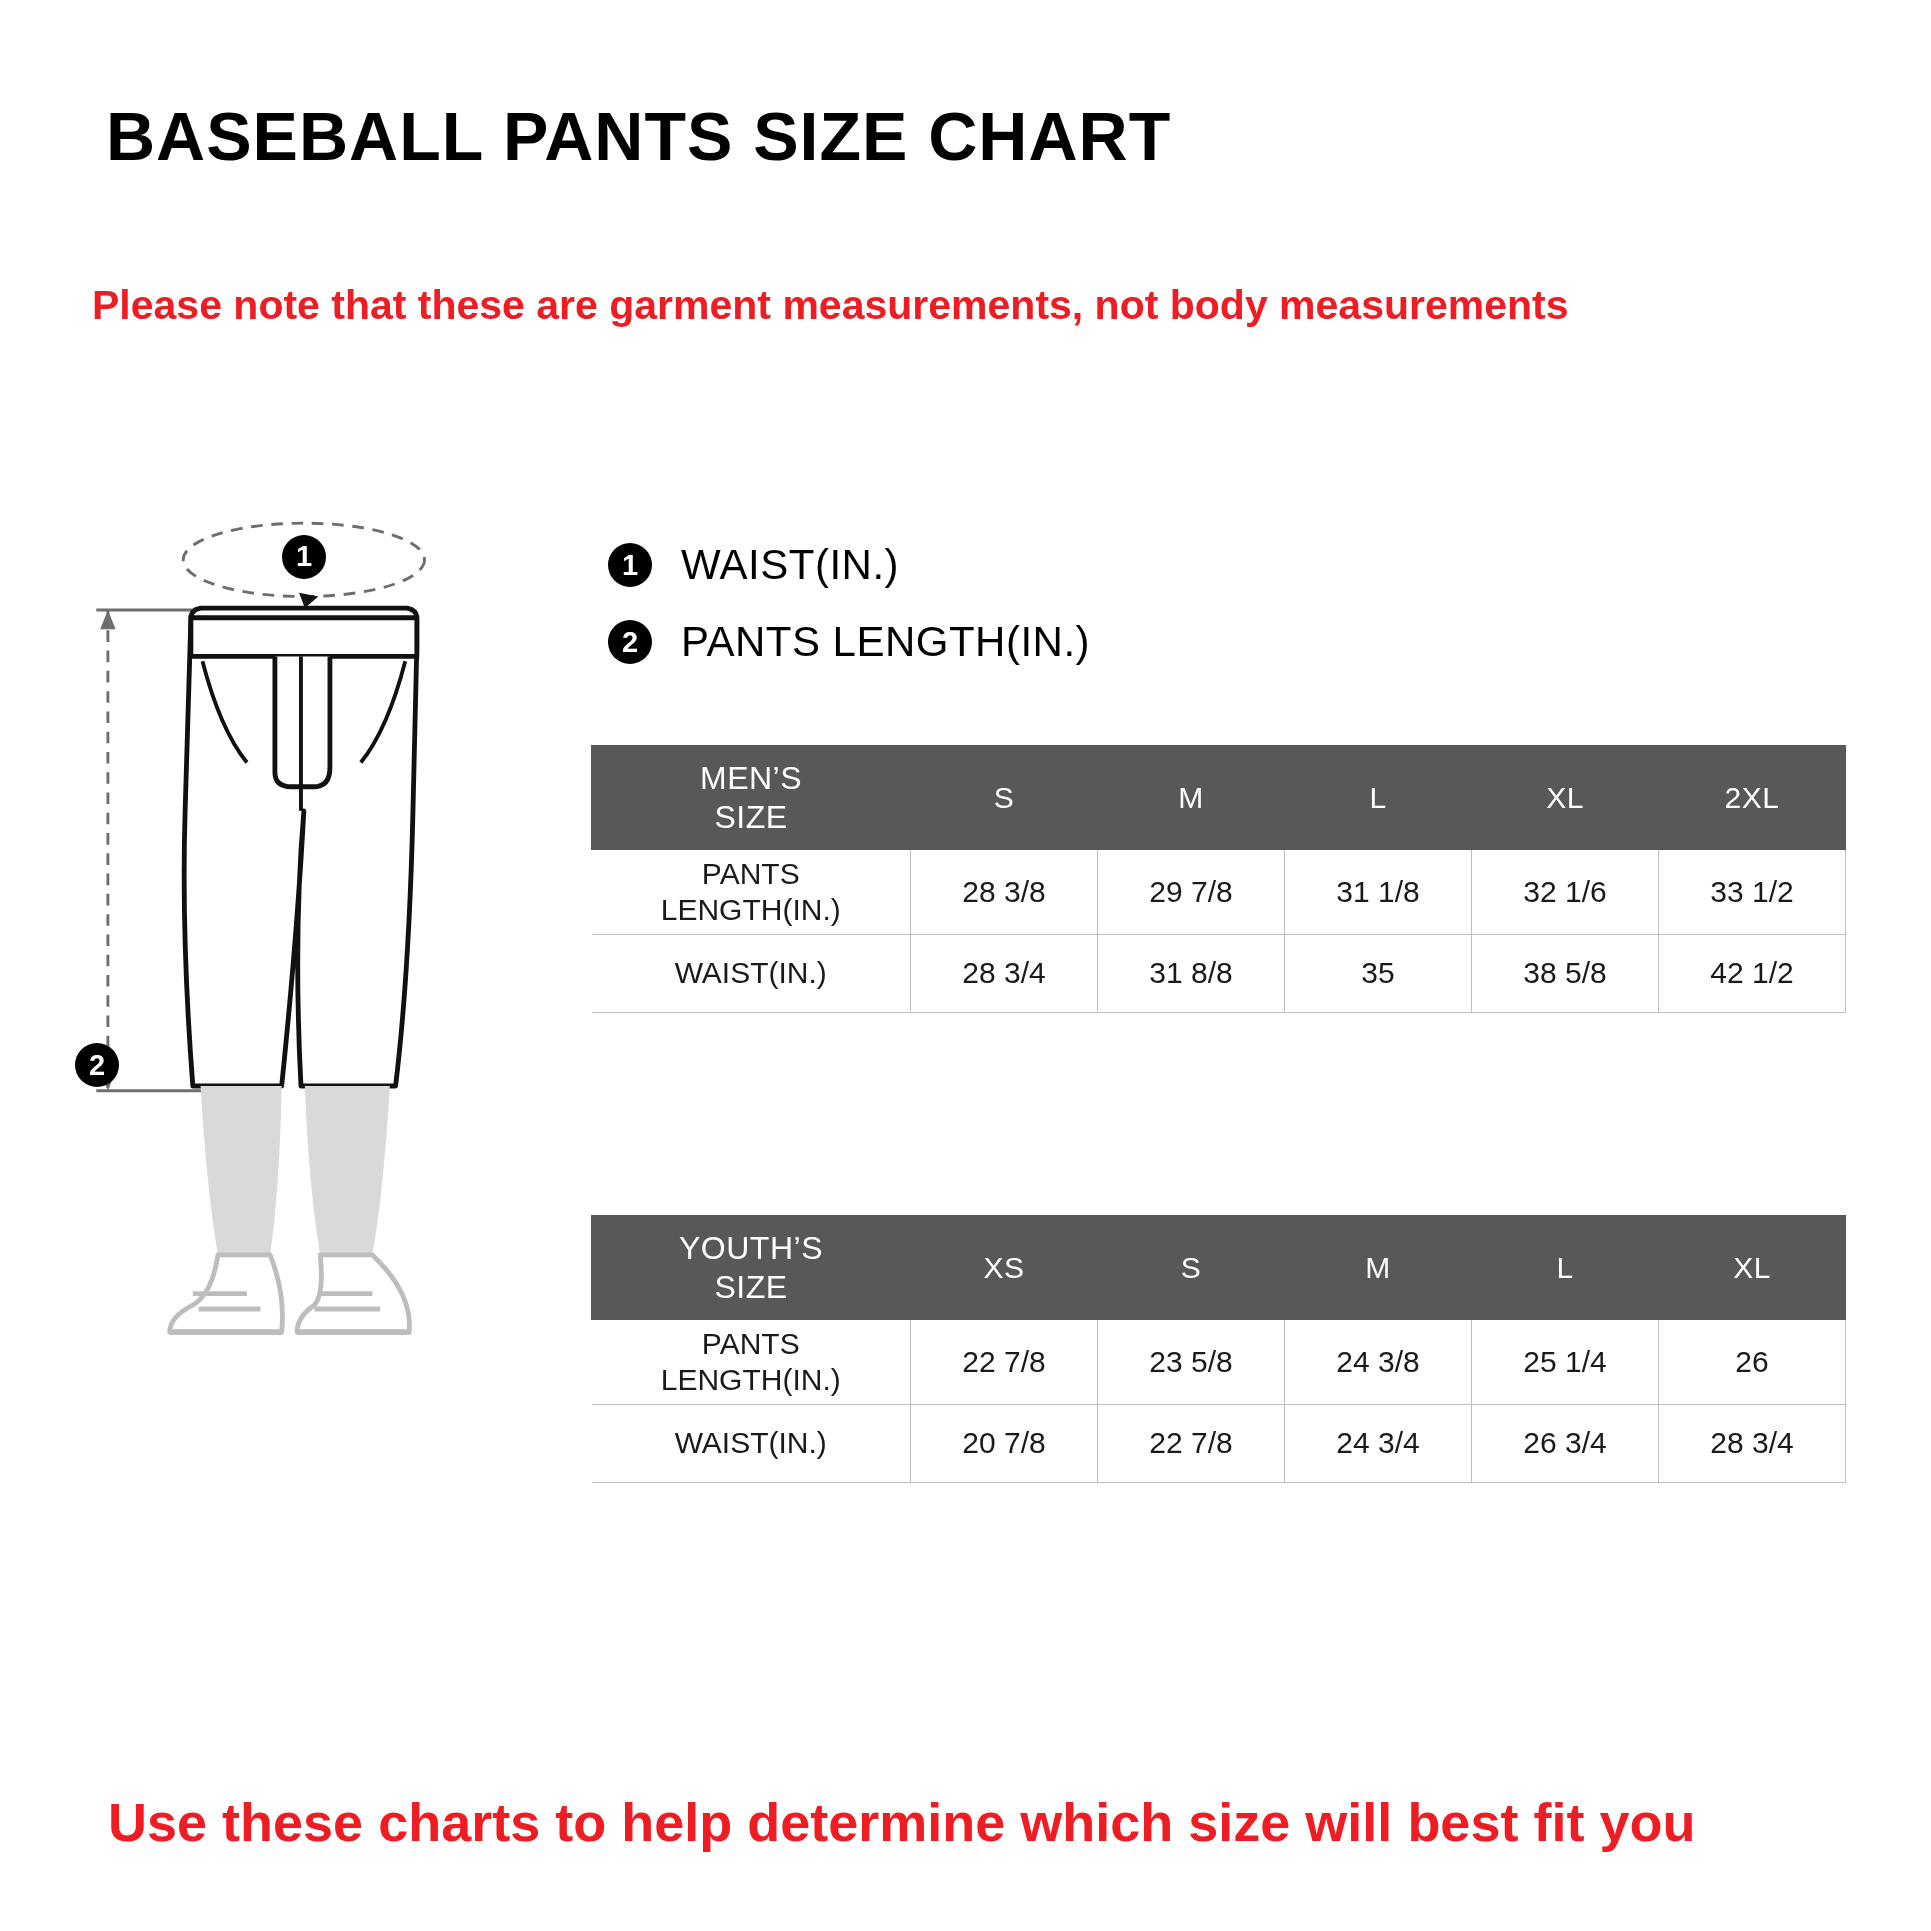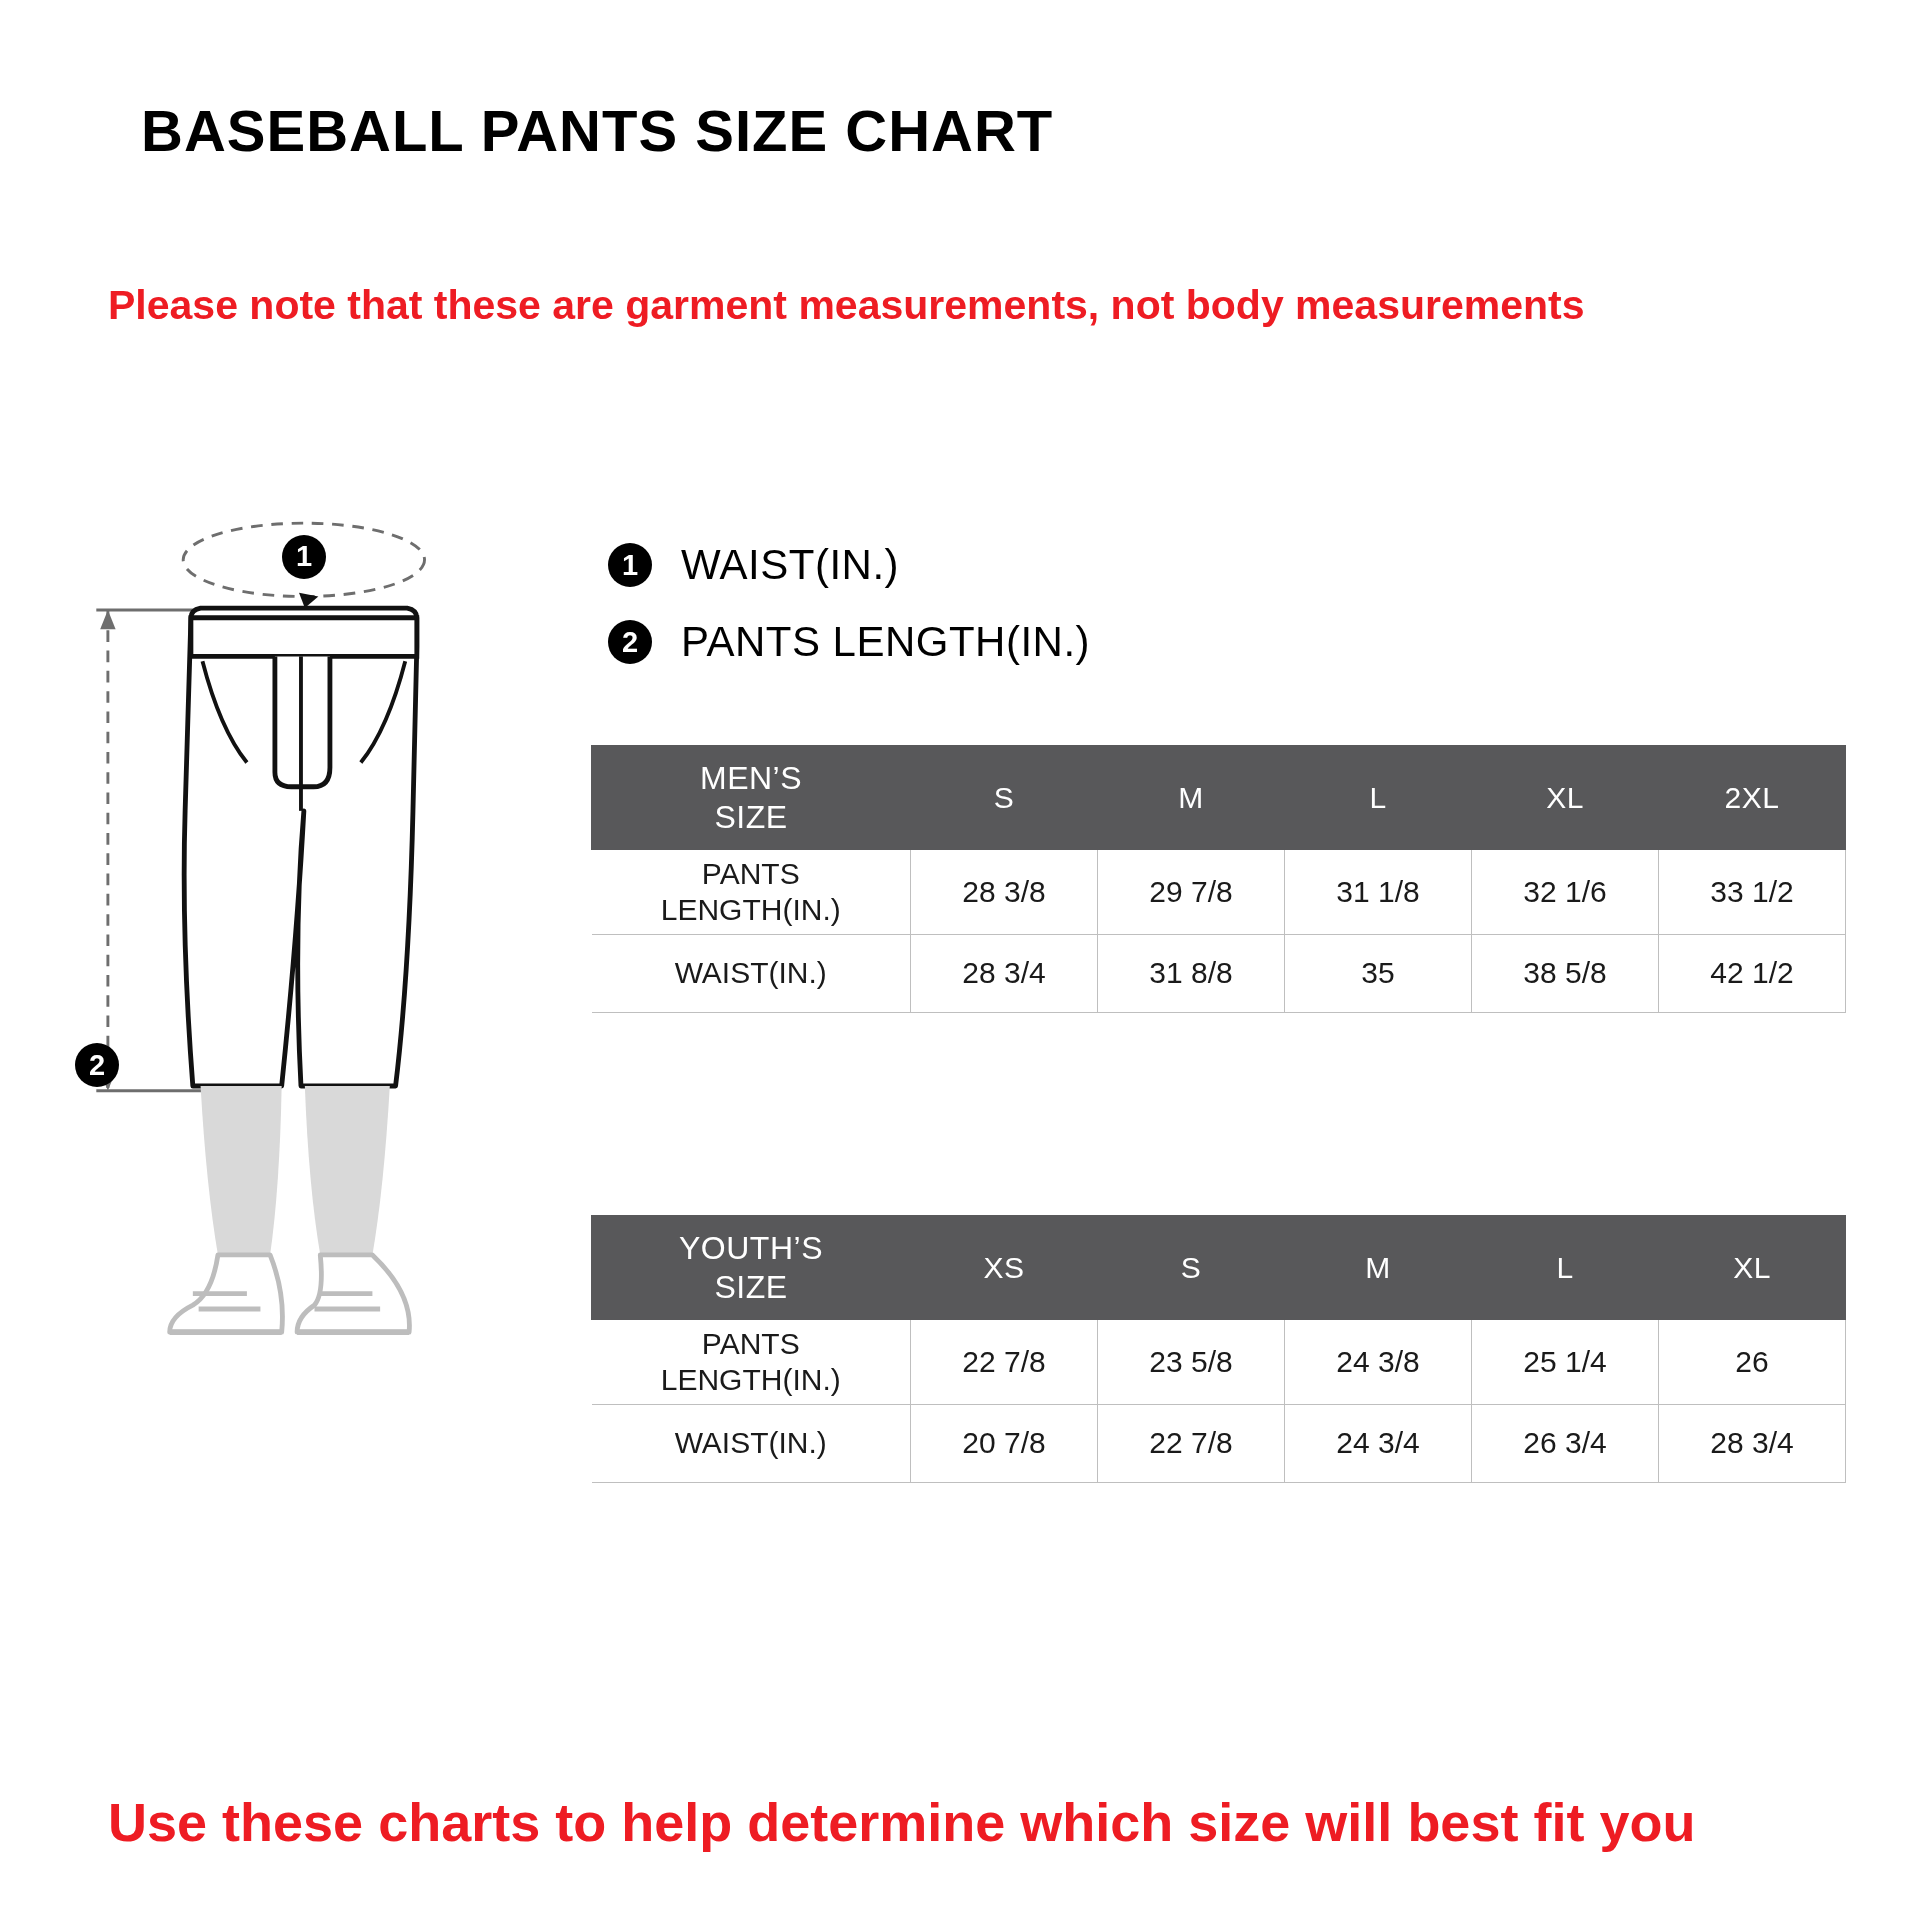--- a/index.html
+++ b/index.html
@@ -13,32 +13,31 @@
     position: relative;
     width: 1931px; height: 1931px;
     background: #ffffff;
     overflow: hidden;
   }
 
   
   .title {
     position: absolute;
     left: 106px; top: 97px;
-    font-size: 58px;
+    font-size: 68px;
     font-weight: bold;
     letter-spacing: 1px;
     color: #000000;
     white-space: nowrap;
-    margin-left: 35px;
   }
 
   
   .note-top {
     position: absolute;
-    left: 108px; top: 280px;
+    left: 92px; top: 280px;
     width: 1526px;
     font-size: 41px;
     font-weight: bold;
     color: #ee1c23;
     line-height: 1.25;
   }
 
   
   .legend {
     position: absolute;

